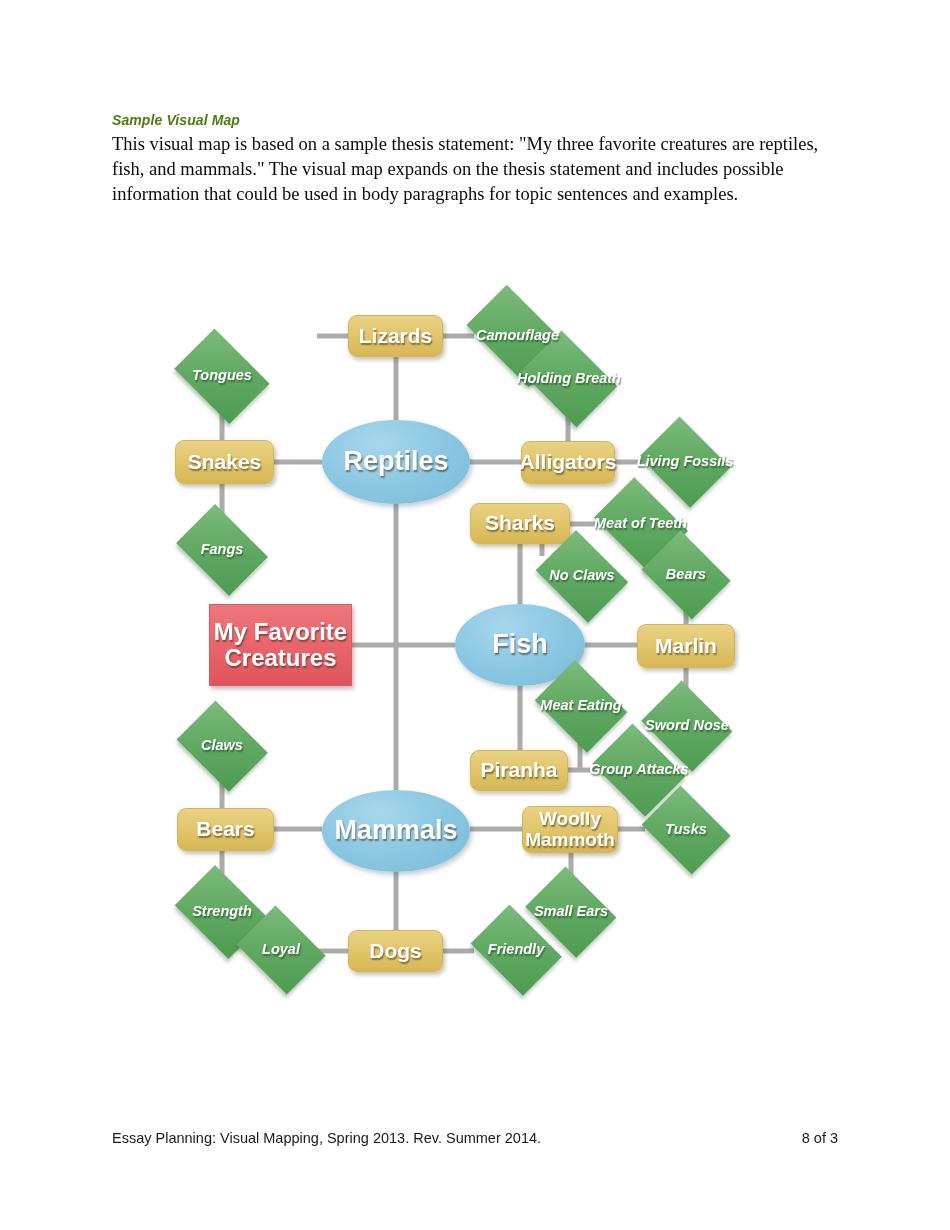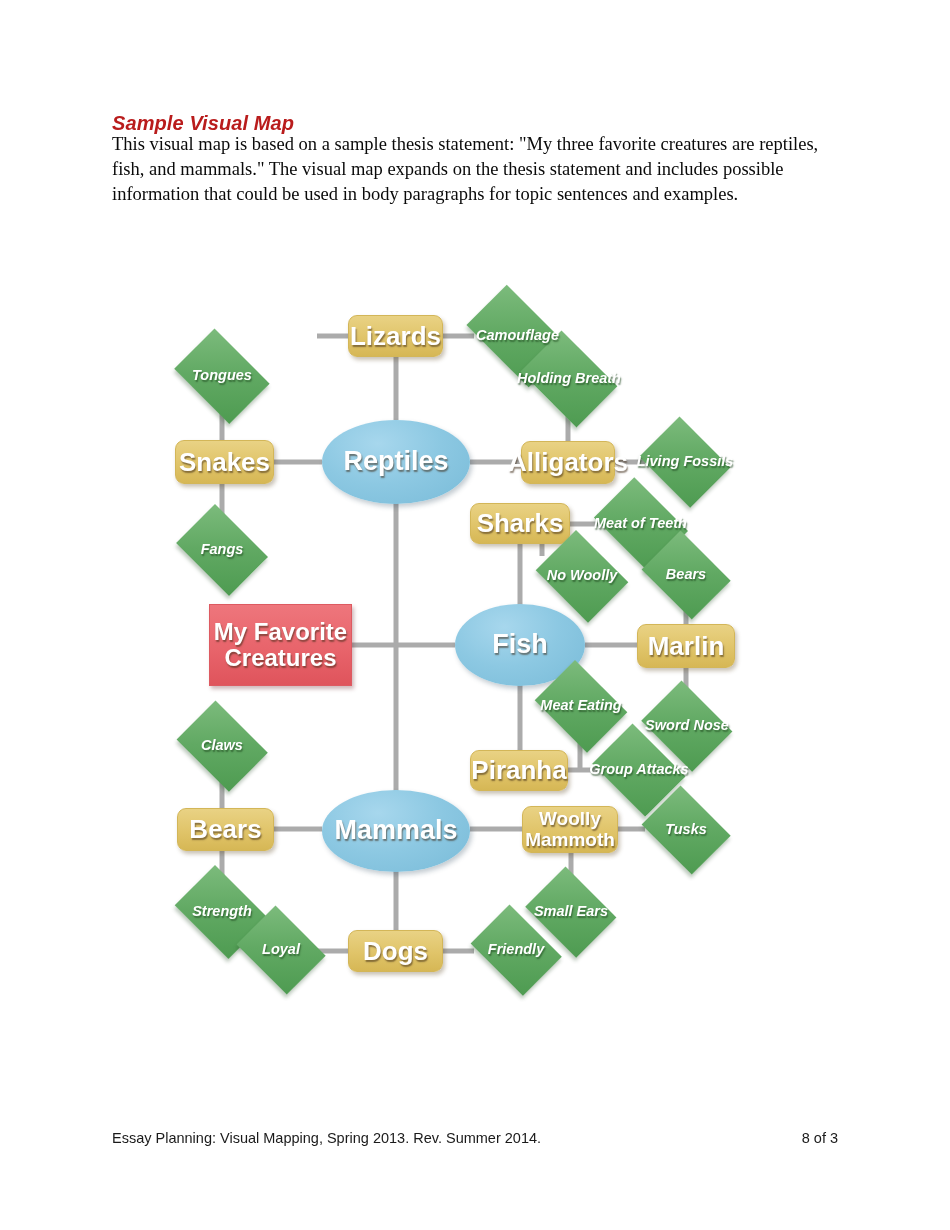--- a/index.html
+++ b/index.html
@@ -16,22 +16,22 @@
   }
 
   
   #doc-heading {
     position: absolute;
     left: 112px;
     top: 112px;
     font-family: "Liberation Sans", sans-serif;
     font-style: italic;
     font-weight: bold;
-    font-size: 20px;
-    color: #b91c1c;
+    font-size: 14px;
+    color: #4d7c0f;
     letter-spacing: 0.1px;
   }
   #doc-paragraph {
     position: absolute;
     left: 112px;
     top: 132px;
     width: 724px;
     font-family: "Liberation Serif", serif;
     font-size: 18.5px;
     line-height: 25px;
@@ -85,21 +85,21 @@
     text-shadow: 1px 1.5px 1.5px rgba(60,40,20,0.55);
     user-select: none;
   }
   .node .label { display: block; line-height: 1.08; }
 
   
   .node.topic {
     background: linear-gradient(180deg, #E9D284 0%, #E0C469 55%, #D6B755 100%);
     border-radius: 9px;
     font-weight: bold;
-    font-size: 26px;
+    font-size: 21px;
     box-shadow: 2px 3px 4px rgba(90,70,30,0.33);
     border: 1px solid #D3B658;
   }
 
   
   .node.category {
     background: radial-gradient(ellipse at 38% 28%, #A7D7ED 0%, #8CC8E2 48%, #79BBD8 100%);
     border-radius: 50%;
     font-weight: bold;
     font-size: 27px;
@@ -251,21 +251,21 @@
     <div class="node detail" style="left:634px; top:422px; width:102px; height:80px;">
       <div class="diamond-bg"></div>
       <span class="label">Living Fossils</span>
     </div>
     <div class="node detail" style="left:587px; top:484px; width:107px; height:80px;">
       <div class="diamond-bg"></div>
       <span class="label">Meat of Teeth</span>
     </div>
     <div class="node detail" style="left:530px; top:536px; width:104px; height:80px;">
       <div class="diamond-bg"></div>
-      <span class="label">No Woolly</span>
+      <span class="label">No Claws</span>
     </div>
     <div class="node detail" style="left:636px; top:536px; width:100px; height:78px;">
       <div class="diamond-bg"></div>
       <span class="label">Bears</span>
     </div>
     <div class="node detail" style="left:636px; top:686px; width:102px; height:80px;">
       <div class="diamond-bg"></div>
       <span class="label">Sword Nose</span>
     </div>
     <div class="node detail" style="left:529px; top:666px; width:104px; height:80px;">

